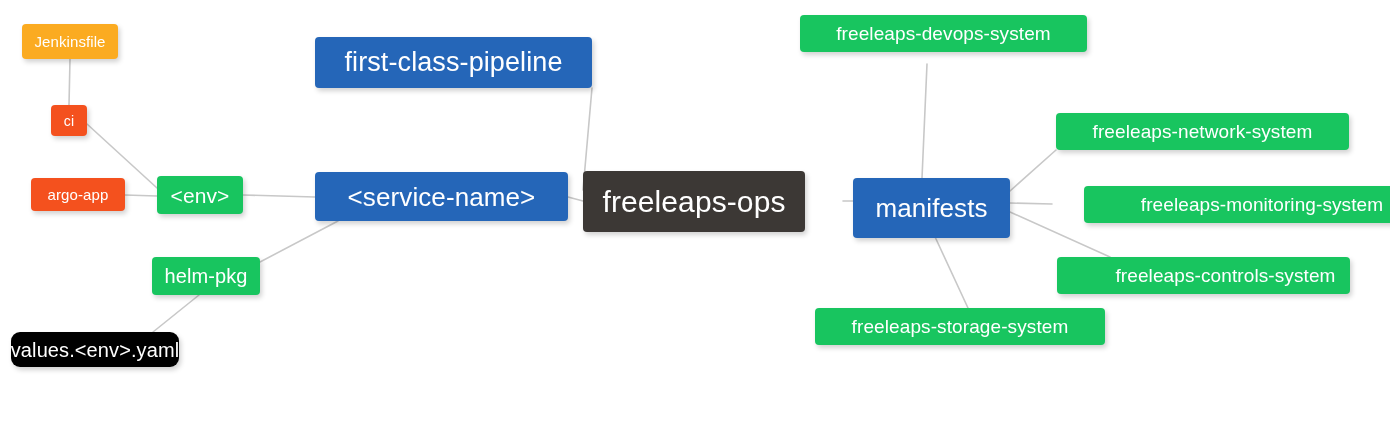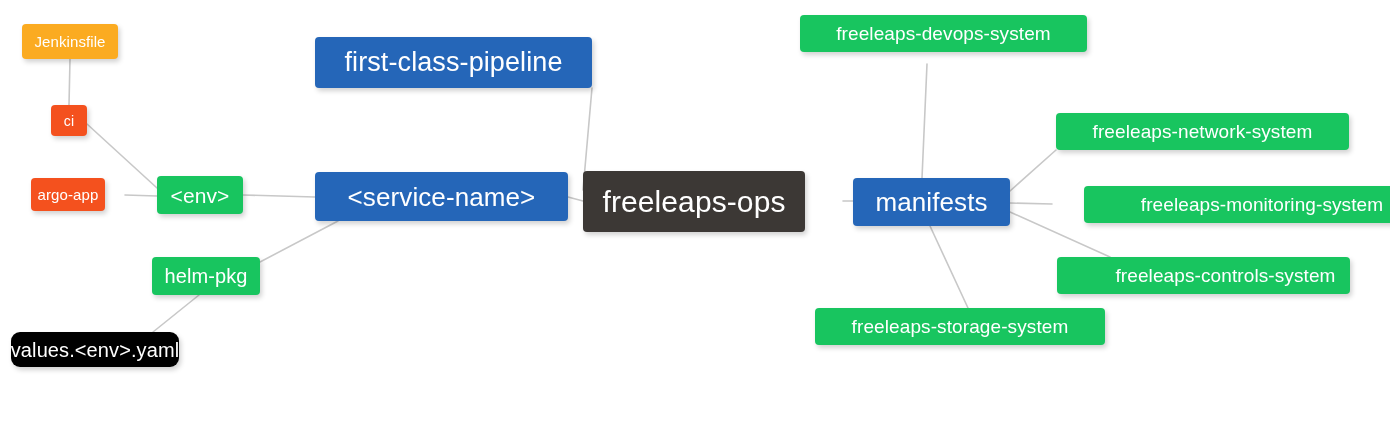--- a/index.html
+++ b/index.html
@@ -53,26 +53,26 @@
       <polyline points="199,295 153,332" fill="none" stroke="#c8c8c8" stroke-width="1.6" stroke-linecap="round"></polyline>
       <polyline points="843,201 853,201" fill="none" stroke="#c8c8c8" stroke-width="1.6" stroke-linecap="round"></polyline>
       <polyline points="922,178 927,64" fill="none" stroke="#c8c8c8" stroke-width="1.6" stroke-linecap="round"></polyline>
       <polyline points="1010,191 1056,150" fill="none" stroke="#c8c8c8" stroke-width="1.6" stroke-linecap="round"></polyline>
       <polyline points="1010,203 1052,204" fill="none" stroke="#c8c8c8" stroke-width="1.6" stroke-linecap="round"></polyline>
       <polyline points="1010,212 1110,257" fill="none" stroke="#c8c8c8" stroke-width="1.6" stroke-linecap="round"></polyline>
       <polyline points="930,226 968,308" fill="none" stroke="#c8c8c8" stroke-width="1.6" stroke-linecap="round"></polyline>
     </svg>
 <div class="node" style="left: 22px; top: 24px; width: 96px; height: 35px; background: rgb(251, 171, 33); font-size: 15px;">Jenkinsfile</div>
     <div class="node" style="left: 51px; top: 105px; width: 36px; height: 31px; background: rgb(244, 81, 30); font-size: 14px;">ci</div>
-    <div class="node" style="left: 31px; top: 178px; width: 74px; height: 33px; background: rgb(244, 81, 30); font-size: 15px;">argo-app</div>
+    <div class="node" style="left: 31px; top: 178px; width: 94px; height: 33px; background: rgb(244, 81, 30); font-size: 15px;">argo-app</div>
     <div class="node" style="left: 157px; top: 176px; width: 86px; height: 38px; background: rgb(24, 197, 95); font-size: 21px;">&lt;env&gt;</div>
     <div class="node" style="left: 152px; top: 257px; width: 108px; height: 38px; background: rgb(24, 197, 95); font-size: 20px;">helm-pkg</div>
     <div class="node" style="left: 11px; top: 332px; width: 168px; height: 35px; background: #000000; font-size: 20px; border-radius: 9px;">values.&lt;env&gt;.yaml</div>
     <div class="node" style="left: 315px; top: 172px; width: 253px; height: 49px; background: rgb(37, 102, 184); font-size: 26px;">&lt;service-name&gt;</div>
     <div class="node" style="left: 315px; top: 37px; width: 277px; height: 51px; background: rgb(37, 102, 184); font-size: 27px;">first-class-pipeline</div>
     <div class="node" style="left: 583px; top: 171px; width: 222px; height: 61px; background: rgb(60, 56, 53); font-size: 30px;">freeleaps-ops</div>
-    <div class="node" style="left: 853px; top: 178px; width: 157px; height: 48px; background: rgb(37, 102, 184); font-size: 26px;">manifests</div>
+    <div class="node" style="left: 853px; top: 178px; width: 157px; height: 60px; background: rgb(37, 102, 184); font-size: 26px;">manifests</div>
     <div class="node" style="left: 800px; top: 15px; width: 287px; height: 37px; background: rgb(24, 197, 95); font-size: 19px;">freeleaps-devops-system</div>
     <div class="node" style="left: 1056px; top: 113px; width: 293px; height: 37px; background: rgb(24, 197, 95); font-size: 19px;">freeleaps-network-system</div>
     <div class="node" style="left: 1084px; top: 186px; width: 356px; height: 37px; background: rgb(24, 197, 95); font-size: 19px;">freeleaps-monitoring-system</div>
     <div class="node" style="left: 1057px; top: 257px; width: 293px; height: 37px; background: rgb(24, 197, 95); font-size: 19px; padding-left: 44px;">freeleaps-controls-system</div>
     <div class="node" style="left: 815px; top: 308px; width: 290px; height: 37px; background: rgb(24, 197, 95); font-size: 19px;">freeleaps-storage-system</div>
   </div>
 
 </body></html>

